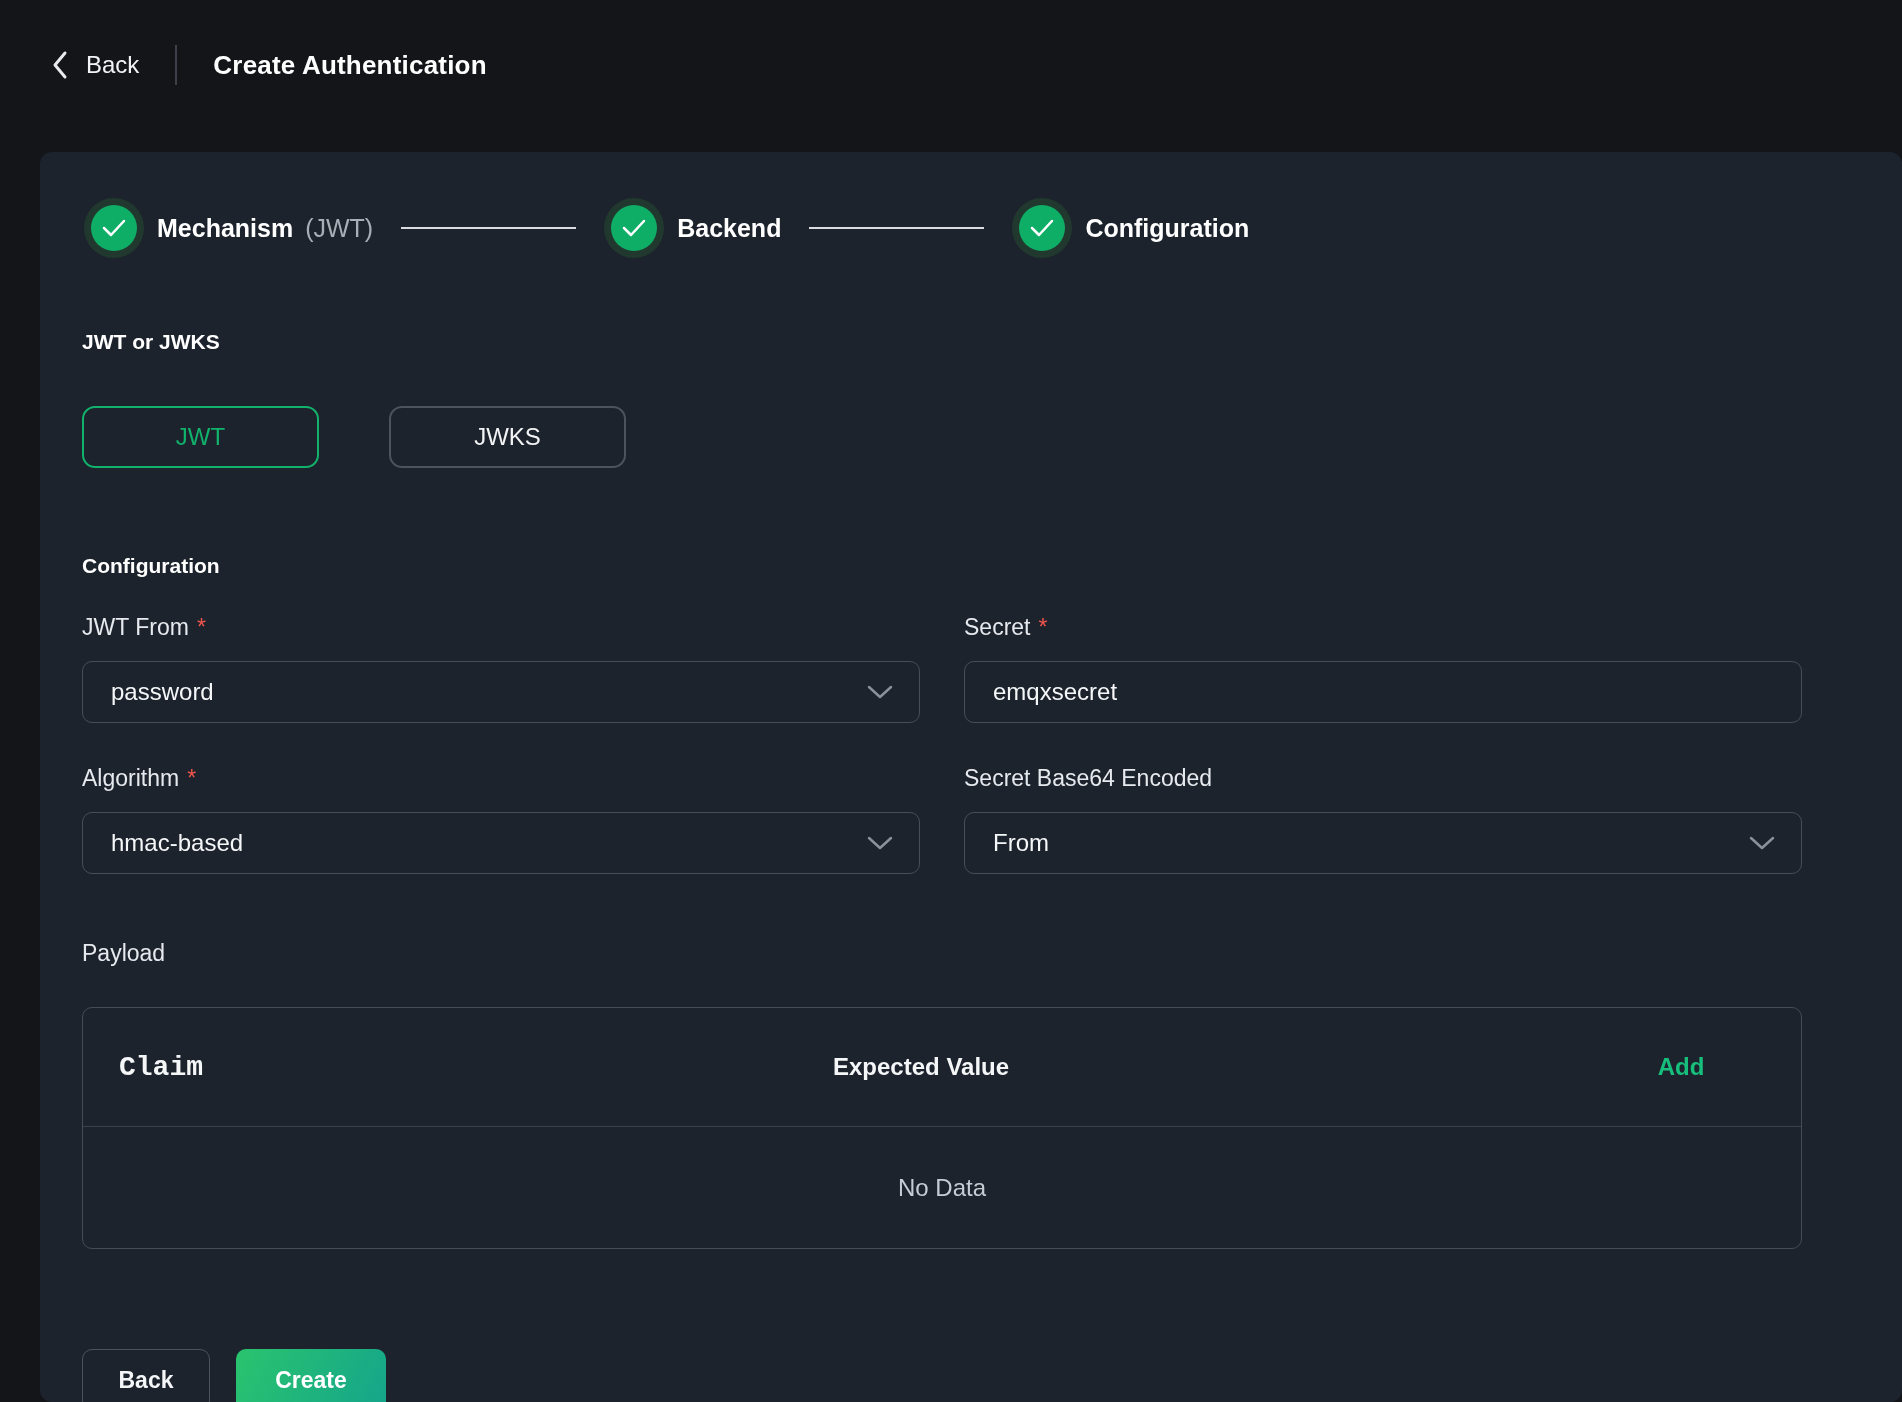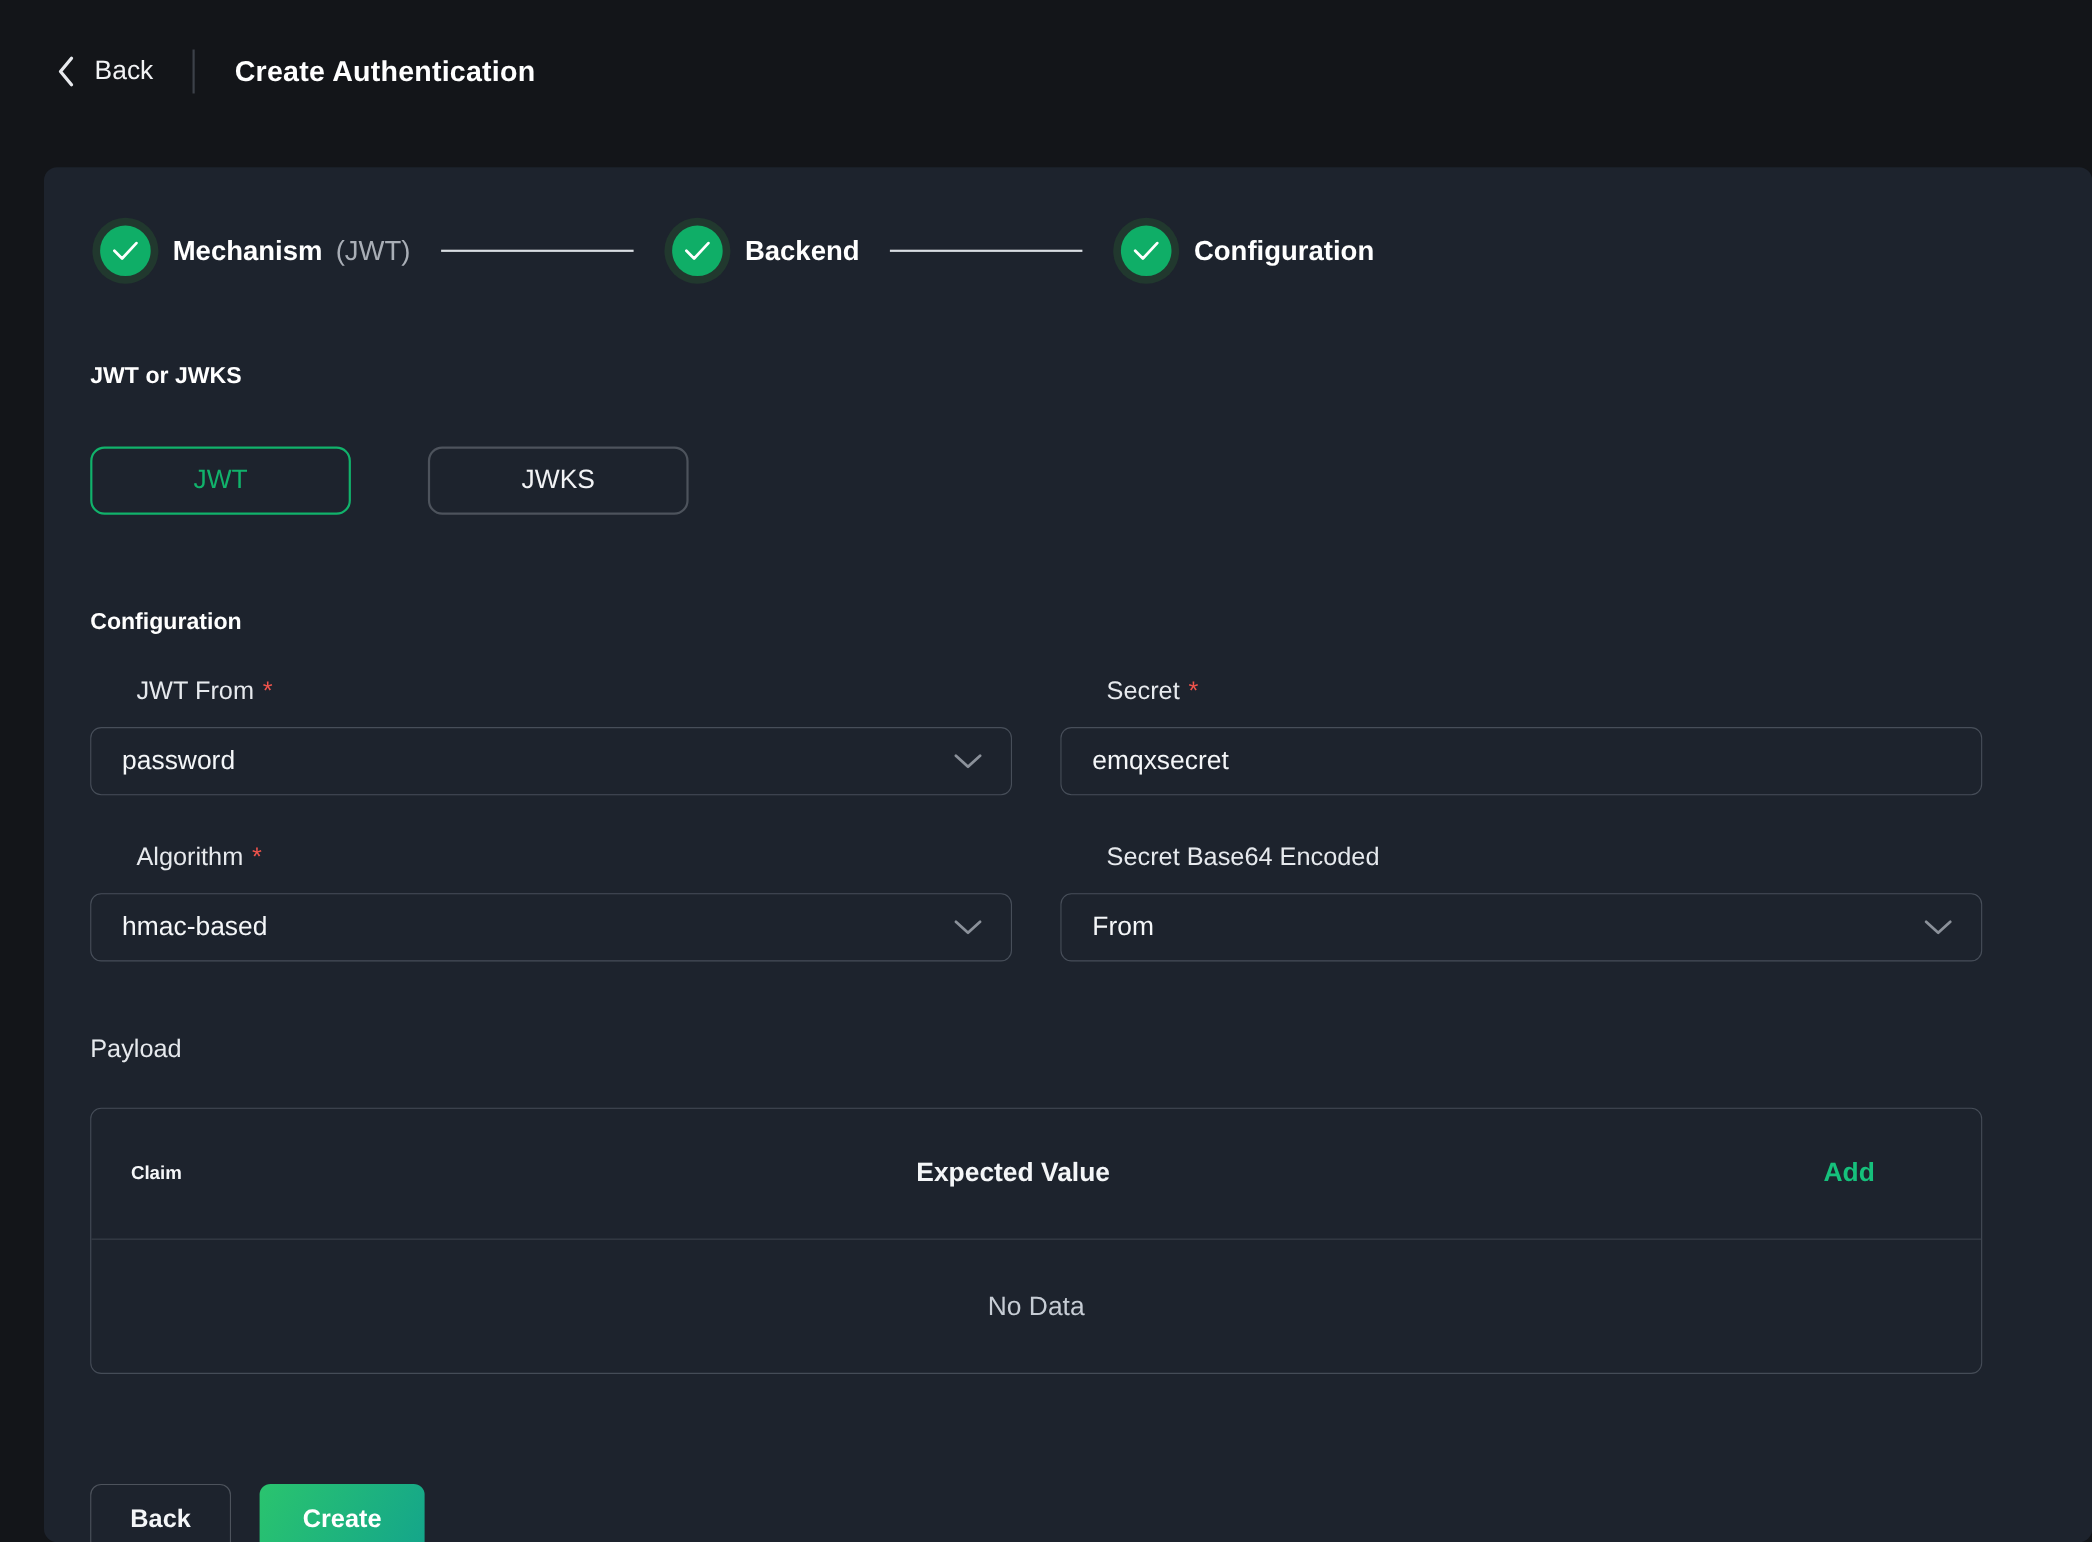--- a/index.html
+++ b/index.html
@@ -59,21 +59,21 @@
   .mech-btn.inactive { border:2px solid #4d535c; color:#f2f3f5; }
 
   .config-heading { margin-top:86px; }
 
   
   .form-grid {
     display:grid; grid-template-columns:838px 838px; column-gap:44px;
     margin-top:36px;
   }
   .form-item { margin-bottom:42px; }
-  .field-label { font-size:23px; color:#e6e9ed; margin-bottom:20px;margin-left:42px; }
+  .field-label { font-size:23px; color:#e6e9ed; margin-bottom:20px; }
   .required-mark { color:#f0544c; margin-left:8px; font-size:23px; }
   .control {
     position:relative; height:62px; width:100%;
     border:1px solid #474e59; border-radius:10px;
     display:flex; align-items:center;
     padding:0 60px 0 28px;
     background:transparent; cursor:pointer;
   }
   .control-value { font-size:24px; color:#f4f6f8; }
   .chevron-down {
@@ -86,21 +86,21 @@
   .payload-table {
     margin-top:40px;
     width:1720px;
     border:1px solid #454c57; border-radius:10px;
     overflow:hidden;
   }
   .table-header-row {
     display:flex; align-items:center; height:119px;
     border-bottom:1px solid #3b414b;
   }
-  .cell-claim { flex:0 0 750px; padding-left:36px; font-size:17px; font-weight:bold; color:#f4f6f8; }
+  .cell-claim { flex:0 0 750px; padding-left:36px; font-size:28px; font-weight:bold; color:#f4f6f8;font-family:Liberation Mono, monospace; }
   .cell-expected { flex:1; font-size:24px; font-weight:bold; color:#f4f6f8; }
   .cell-add { flex:0 0 240px; display:flex; justify-content:center; }
   .add-link { font-size:24px; font-weight:bold; color:#16c07c; cursor:pointer; }
   .table-empty-row { height:121px; display:flex; align-items:center; justify-content:center; }
   .empty-text { font-size:24px; color:#c6ccd4; }
 
   
   .footer-actions { display:flex; gap:26px; margin-top:100px; }
   .btn-back {
     width:128px; height:62px; border-radius:10px;

